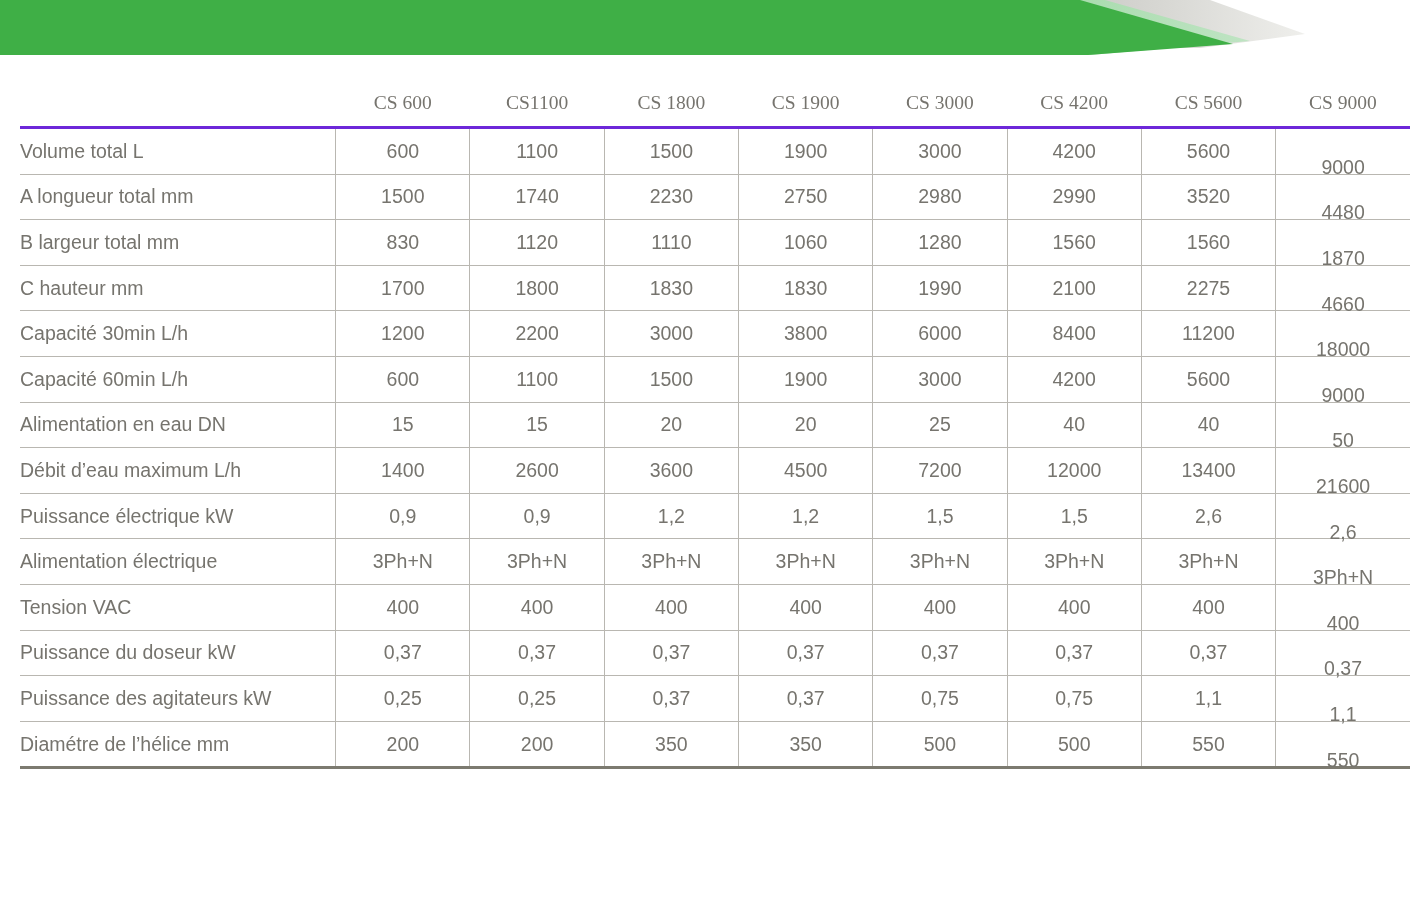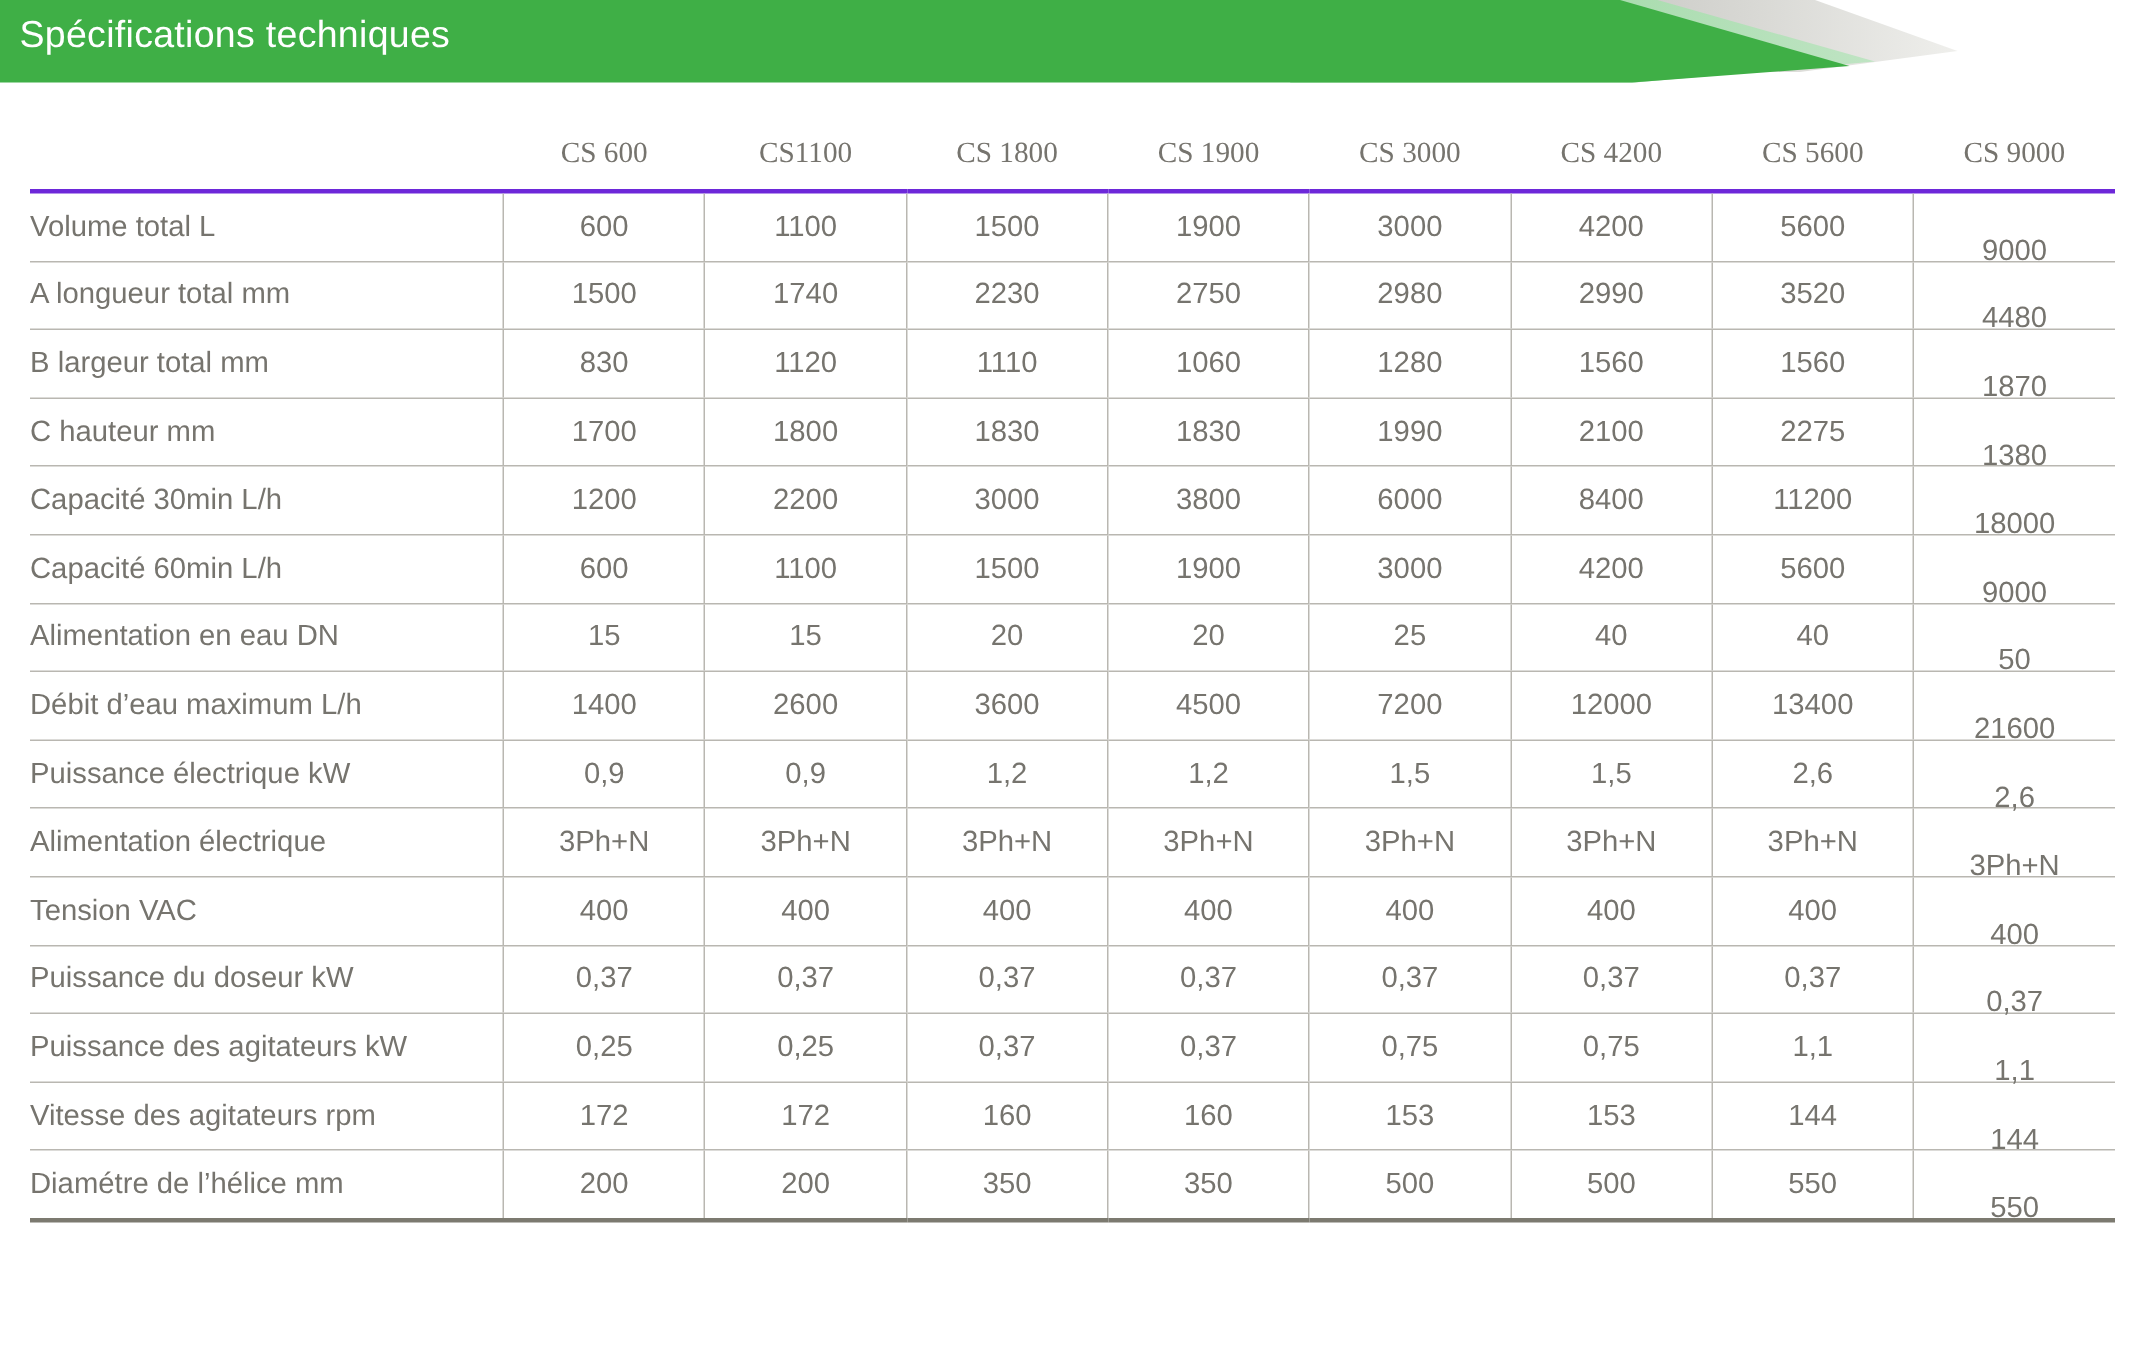--- a/index.html
+++ b/index.html
@@ -122,21 +122,20 @@
         <stop offset="100%" stop-color="#bfe4c3"></stop>
       </linearGradient>
     </defs>
 
     <polygon points="1010,0 1210,0 1305,34 1200,48 1000,48" fill="url(#gradSilver)"></polygon>
 
     <polygon points="905,0 1105,0 1250,41 1090,55 860,55" fill="url(#gradLightGreen)"></polygon>
 
     <polygon points="0,0 1080,0 1233,44 1088,55 0,55" fill="#3faf46"></polygon>
   </svg>
-  <div class="banner-title">Spécifications techniques</div>
 </div>
 
 <div class="table-wrap">
   <table class="spec">
     <colgroup>
       <col class="c-label">
       <col class="c-data">
         <col class="c-data">
         <col class="c-data">
         <col class="c-data">
@@ -194,21 +193,21 @@
         </tr>
         <tr>
           <td class="label">C hauteur mm</td>
           <td class="val">1700</td>
           <td class="val">1800</td>
           <td class="val">1830</td>
           <td class="val">1830</td>
           <td class="val">1990</td>
           <td class="val">2100</td>
           <td class="val">2275</td>
-          <td class="val last">1380</td>
+          <td class="val last">4660</td>
         </tr>
         <tr>
           <td class="label">Capacité 30min L/h</td>
           <td class="val">1200</td>
           <td class="val">2200</td>
           <td class="val">3000</td>
           <td class="val">3800</td>
           <td class="val">6000</td>
           <td class="val">8400</td>
           <td class="val">11200</td>
@@ -296,31 +295,20 @@
           <td class="val">0,25</td>
           <td class="val">0,25</td>
           <td class="val">0,37</td>
           <td class="val">0,37</td>
           <td class="val">0,75</td>
           <td class="val">0,75</td>
           <td class="val">1,1</td>
           <td class="val last">1,1</td>
         </tr>
         <tr>
-          <td class="label">Vitesse des agitateurs rpm</td>
-          <td class="val">172</td>
-          <td class="val">172</td>
-          <td class="val">160</td>
-          <td class="val">160</td>
-          <td class="val">153</td>
-          <td class="val">153</td>
-          <td class="val">144</td>
-          <td class="val last">144</td>
-        </tr>
-        <tr>
           <td class="label">Diamétre de l’hélice mm</td>
           <td class="val">200</td>
           <td class="val">200</td>
           <td class="val">350</td>
           <td class="val">350</td>
           <td class="val">500</td>
           <td class="val">500</td>
           <td class="val">550</td>
           <td class="val last">550</td>
         </tr>

